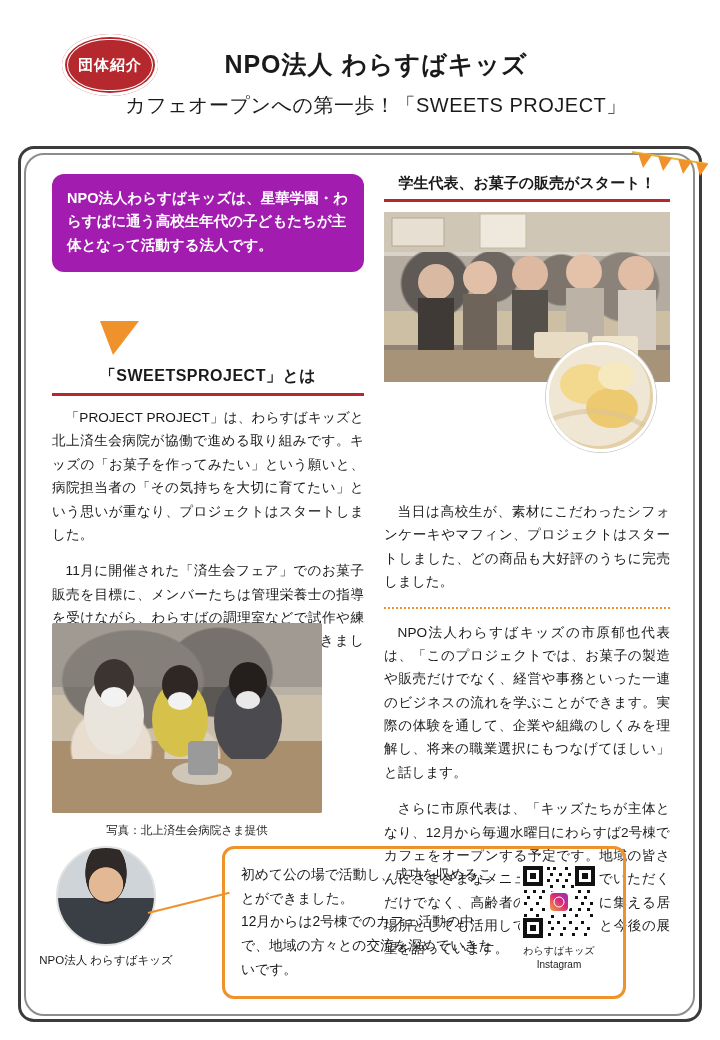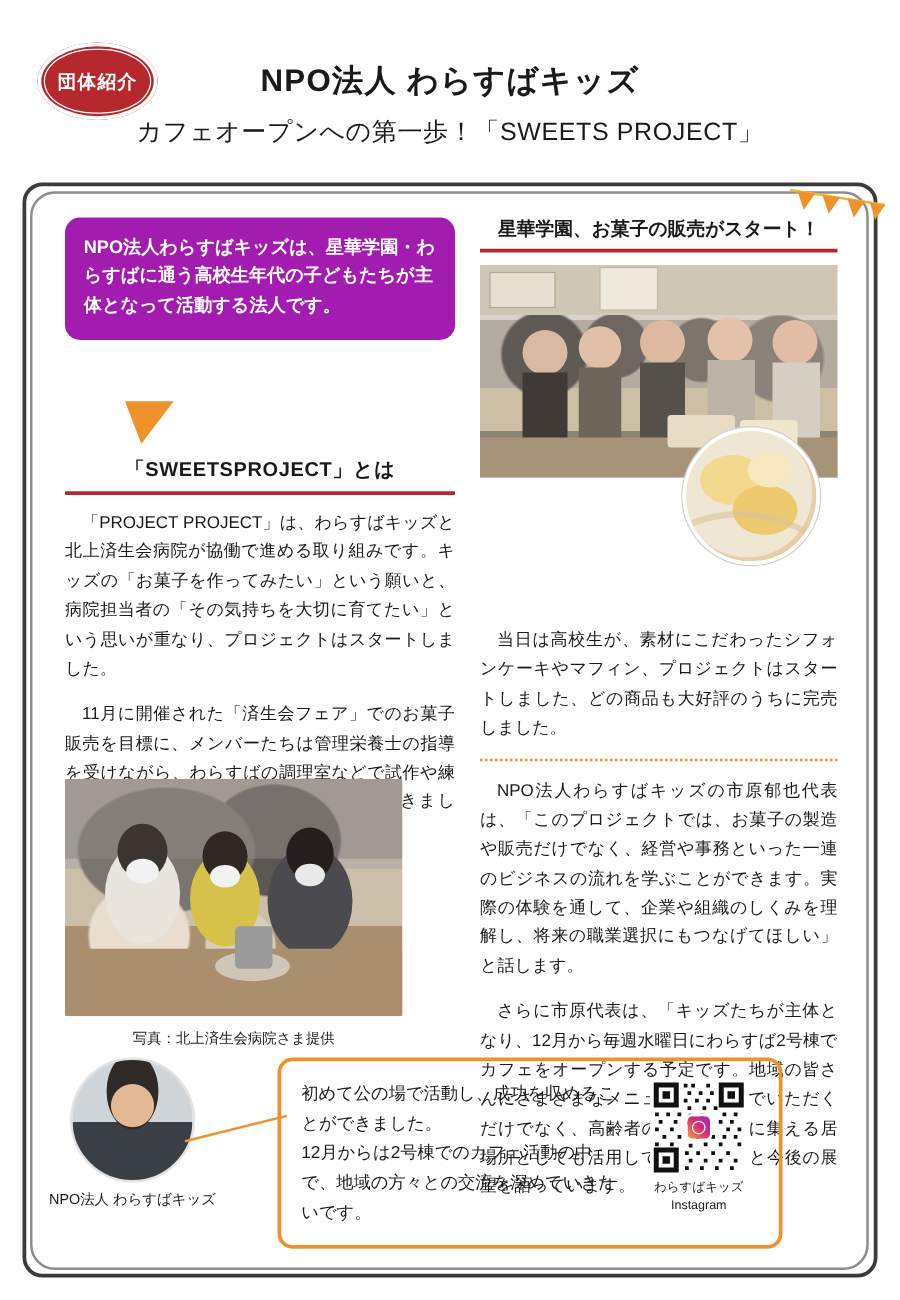--- a/index.html
+++ b/index.html
@@ -13,20 +13,21 @@
     font-family: "Liberation Sans", "DejaVu Sans", sans-serif;
     color: #1a1a1a;
     position: relative;
     overflow: hidden;
   }
 
   
   .header {
     position: relative;
     height: 132px;
+    margin-left: 32px;
   }
   .badge {
     position: absolute;
     left: 30px;
     top: 34px;
     width: 96px;
     height: 62px;
     background: #b4282e;
     color: #ffffff;
     border-radius: 48px / 31px;
@@ -379,21 +380,21 @@
       <ellipse cx="196" cy="60" rx="19" ry="21" fill="#241f1c"></ellipse>
       <ellipse cx="196" cy="77" rx="12" ry="9" fill="#e9e9e9"></ellipse>
       <rect x="0" y="136" width="270" height="54" fill="#a98f6d"></rect>
       <ellipse cx="150" cy="150" rx="30" ry="12" fill="#cfc6b8"></ellipse>
       <rect x="136" y="118" width="30" height="34" rx="4" fill="#9a9a9a"></rect>
     </svg>
   </div>
   <div class="photo-caption" style="position:absolute;left:34px;top:672px;width:270px">写真：北上済生会病院さま提供</div>
 
   <div class="right-col">
-    <h2 class="rc-head">星華学園、お菓子の販売がスタート！</h2>
+    <h2 class="rc-head">学生代表、お菓子の販売がスタート！</h2>
     <div class="photo scene-shop ph-right">
       <svg width="286" height="170" viewBox="0 0 286 170" style="position:absolute;left:0;top:0">
         <rect x="0" y="0" width="286" height="40" fill="#cfc6b6"></rect>
         <rect x="8" y="6" width="52" height="28" fill="#e7e0d2" stroke="#b3a894"></rect>
         <rect x="96" y="2" width="46" height="34" fill="#efe9dd" stroke="#c3b8a4"></rect>
         <circle cx="52" cy="70" r="18" fill="#d9b9a2"></circle>
         <rect x="34" y="86" width="36" height="58" fill="#3f3a36"></rect>
         <circle cx="96" cy="66" r="17" fill="#e2c0a8"></circle>
         <rect x="79" y="82" width="34" height="62" fill="#6e6459"></rect>
         <circle cx="146" cy="62" r="18" fill="#dcb9a0"></circle>

